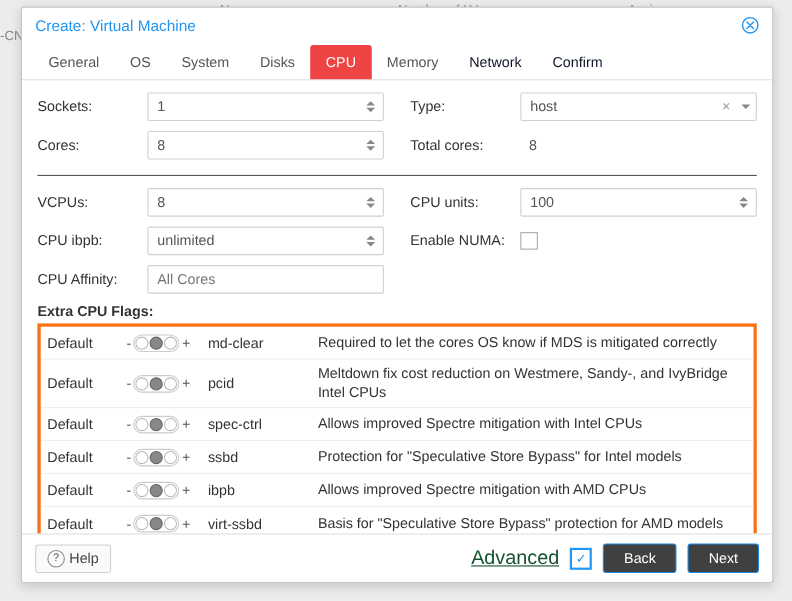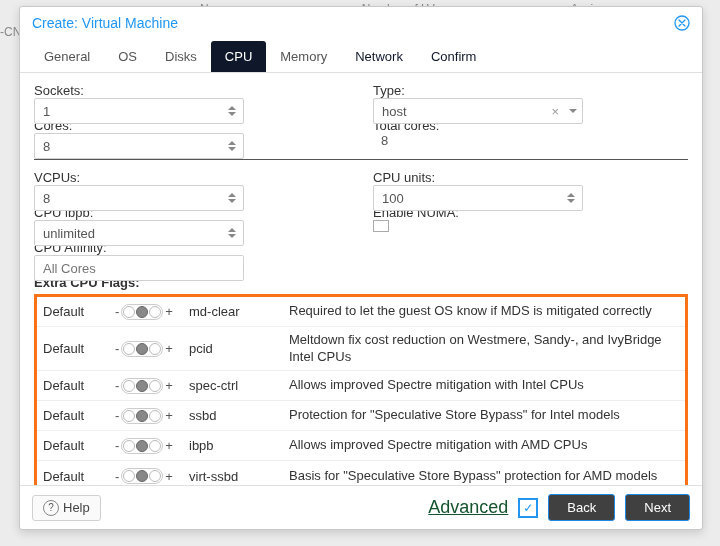--- a/index.html
+++ b/index.html
@@ -67,41 +67,40 @@
     gap: 0;
   }
   .tab {
     padding: 8px 14px;
     font-size: 13px;
     color: #555;
     cursor: pointer;
     border-radius: 3px 3px 0 0;
   }
   .tab.active {
-    background: #0f172a;
+    background: #ef4444;
     color: #fff;
   }
   .tab.disabled { color: #0f172a; cursor: default; }
 
   .modal-body {
     flex: 1;
     padding: 10px 14px 0 14px;
     overflow: hidden;
   }
   .two-col {
     display: flex;
     gap: 24px;
   }
   .col { flex: 1; }
   .row {
     display: flex;
-    align-items: flex-start;
+    align-items: center;
     margin-bottom: 8px;
     height: 27px;
-    flex-direction: column;
   }
   .row label {
     width: 100px;
     color: #333;
     font-size: 13px;
   }
   .input-wrap {
     flex: 1;
     position: relative;
   }
@@ -294,20 +293,21 @@
     <div class="modal-title">Create: Virtual Machine</div>
     <svg class="close-svg" width="16" height="16" viewBox="0 0 16 16">
       <circle cx="8" cy="8" r="7" fill="none" stroke="#2196F3" stroke-width="1.3"></circle>
       <path d="M5 5 L11 11 M11 5 L5 11" stroke="#2196F3" stroke-width="1.3" stroke-linecap="round"></path>
     </svg>
   </div>
 
   <div class="tabs">
     <div class="tab">General</div>
     <div class="tab">OS</div>
+    <div class="tab">System</div>
     <div class="tab">Disks</div>
     <div class="tab active">CPU</div>
     <div class="tab">Memory</div>
     <div class="tab disabled">Network</div>
     <div class="tab disabled">Confirm</div>
   </div>
 
   <div class="modal-body">
     <div class="two-col">
       <div class="col">
@@ -406,21 +406,21 @@
           <div class="fc-tri">
             <span>-</span>
             <span class="tri-radio">
               <span class="dot"></span>
               <span class="dot sel"></span>
               <span class="dot"></span>
             </span>
             <span>+</span>
           </div>
           <div class="fc-name">md-clear</div>
-          <div class="fc-desc">Required to let the guest OS know if MDS is mitigated correctly</div>
+          <div class="fc-desc">Required to let the cores OS know if MDS is mitigated correctly</div>
         </div>
         <div class="flags-row two-line">
           <div class="fc-def">Default</div>
           <div class="fc-tri">
             <span>-</span>
             <span class="tri-radio">
               <span class="dot"></span>
               <span class="dot sel"></span>
               <span class="dot"></span>
             </span>

